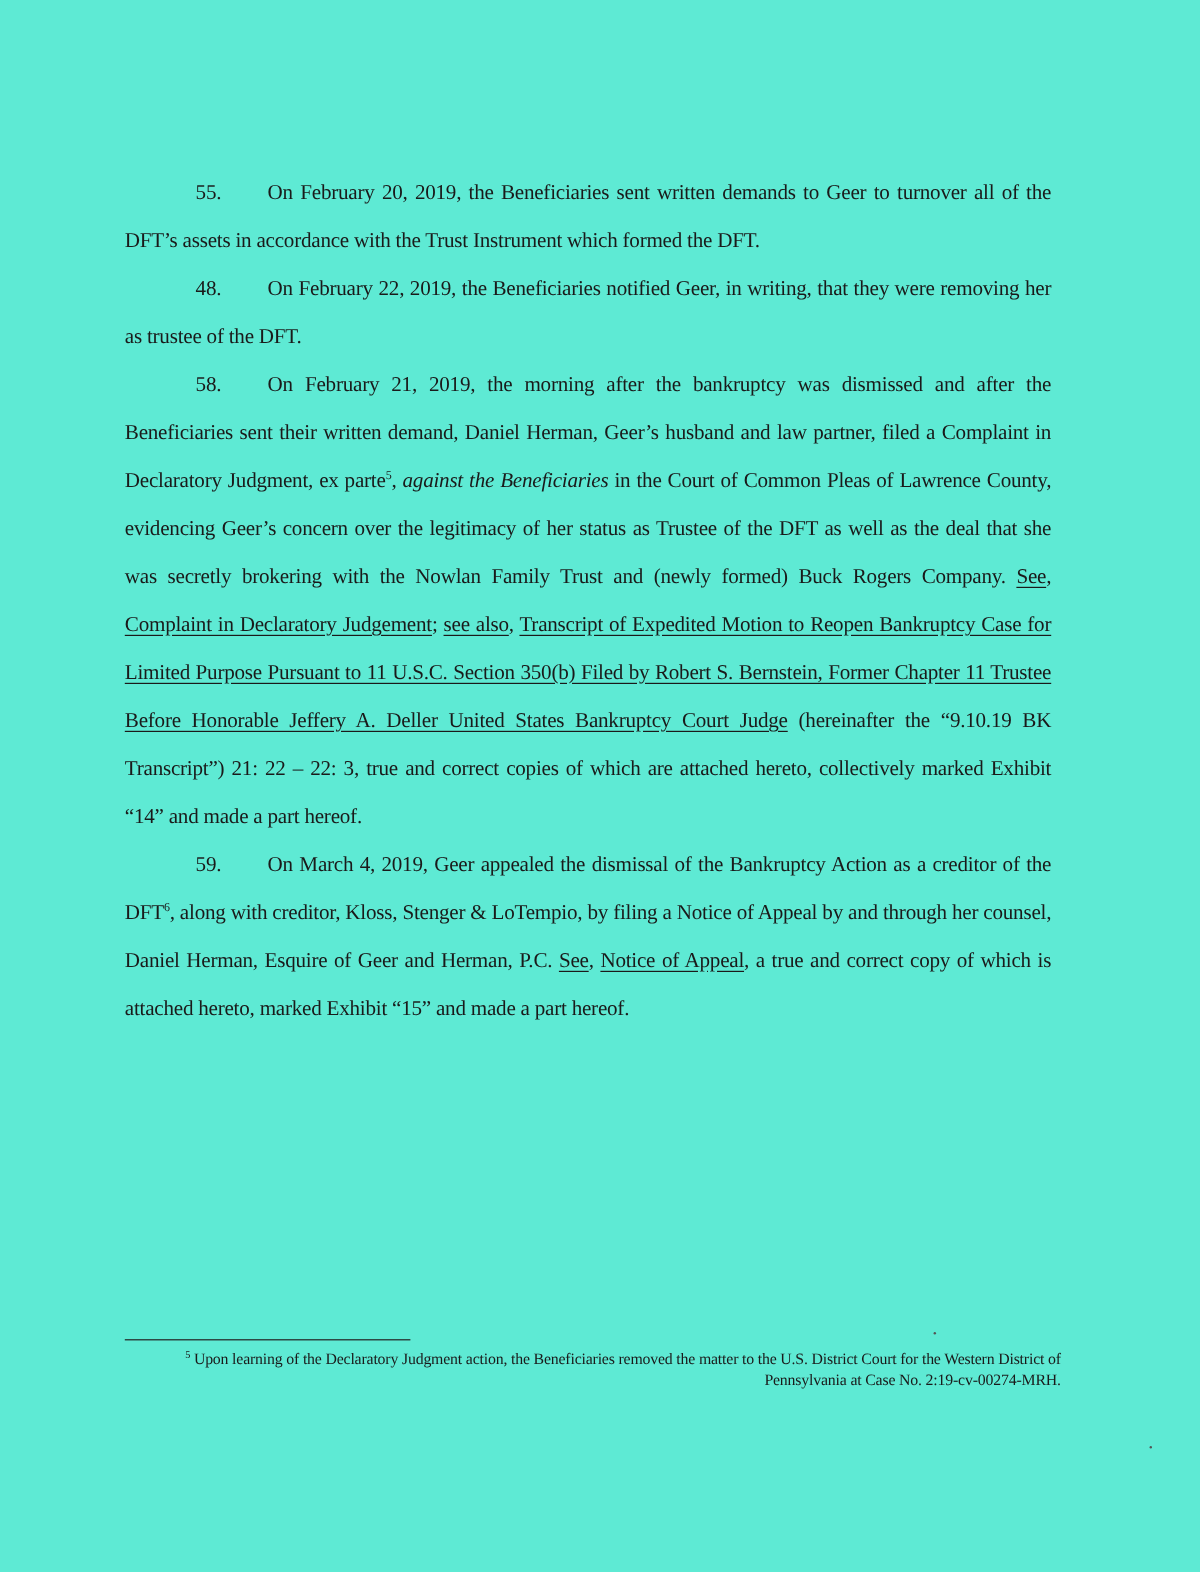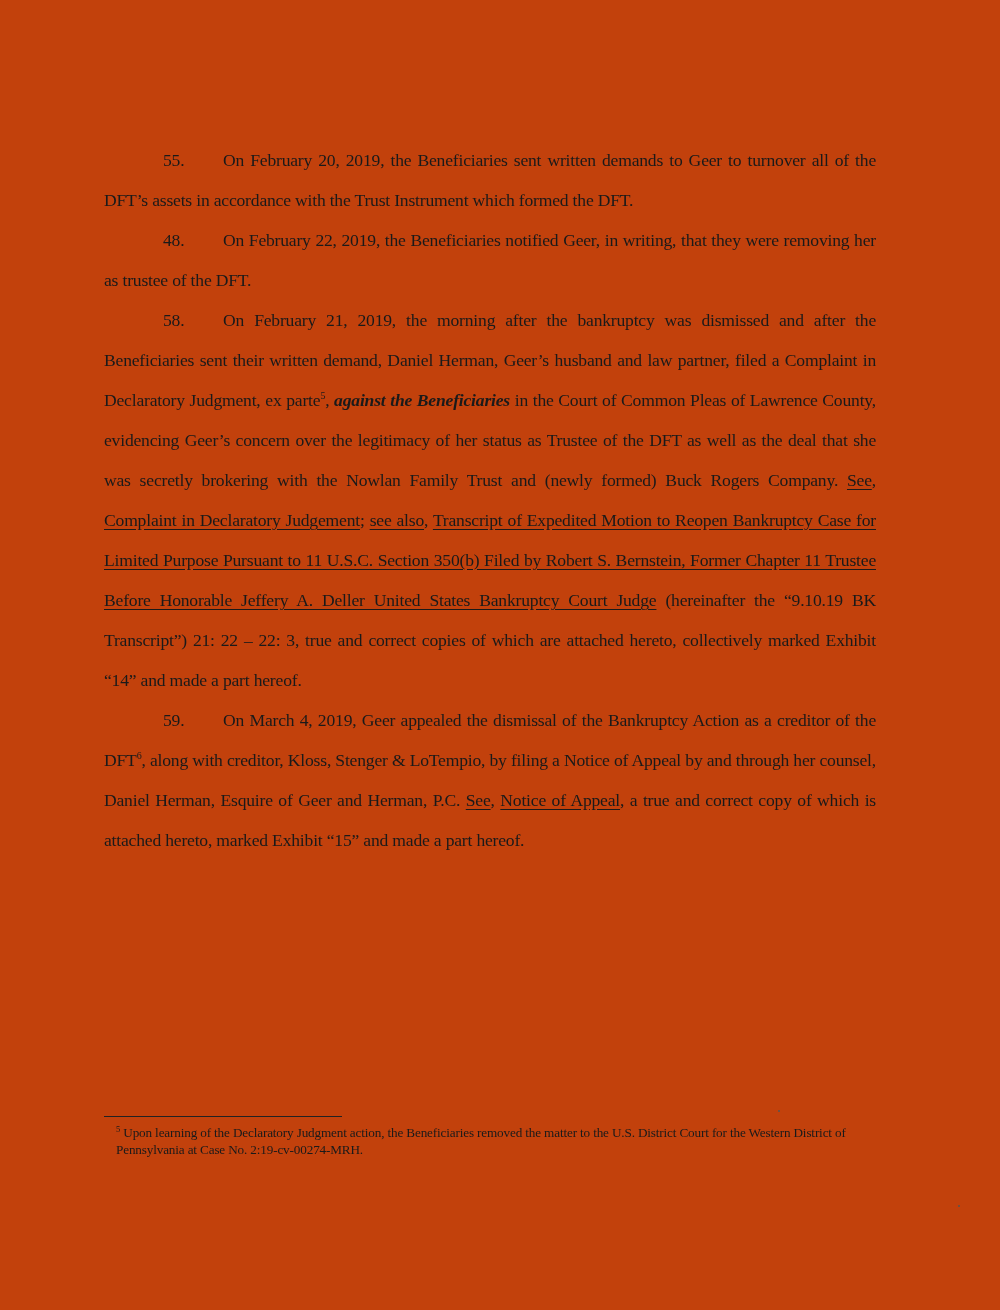--- a/index.html
+++ b/index.html
@@ -1,39 +1,39 @@
 <!DOCTYPE html>
 <html><head>
 <meta charset="utf-8">
 <style>
   html, body { margin: 0; padding: 0; background: #ffffff; }
   body { width: 1000px; height: 1310px; position: relative; overflow: hidden; }
   .page {
     position: absolute; left: 0; top: 0; width: 1000px; height: 1310px;
-    background: #c2410c; color: #1a1a1a;
+    background: #5eead4; color: #1a1a1a;
     font-family: "Liberation Serif", "DejaVu Serif", serif;
   }
   .body-text {
     position: absolute; left: 104px; top: 140px; width: 772px;
     font-size: 17.6px; line-height: 40px; text-align: justify;
     letter-spacing: -0.2px;
   }
   .para { margin: 0; text-indent: 59px; }
   .num { display: inline-block; width: 60px; text-indent: 0; }
   .u { text-decoration: underline; text-underline-offset: 3px; }
   .i { }
-  .bi { font-style: italic; font-weight: bold; }
+  .bi { font-style: italic; font-weight: normal; }
   sup { font-size: 10px; line-height: 0; vertical-align: super; }
   .fn-rule {
     position: absolute; left: 104px; top: 1116px; width: 238px; height: 1px;
     background: #222;
   }
   .footnotes {
-    position: absolute; left: 116px; top: 1124px; width: 780px;
-    font-size: 13.2px; line-height: 17px; letter-spacing: -0.15px;
+    position: absolute; left: 104px; top: 1124px; width: 780px;
+    font-size: 13.2px; line-height: 17px; letter-spacing: -0.15px; text-align: right;
   }
   .fn { margin: 0; }
   .fn sup { font-size: 8.5px; }
   .speck { position: absolute; width: 2px; height: 2px; background: #555; border-radius: 1px; }
 </style>
 </head>
 <body>
 
 <div class="page">
   <div class="body-text">

